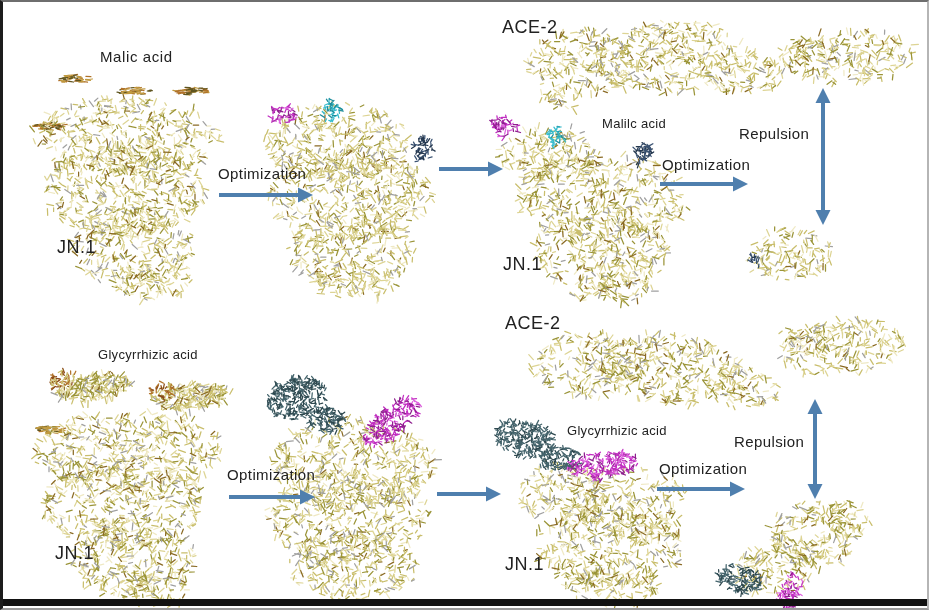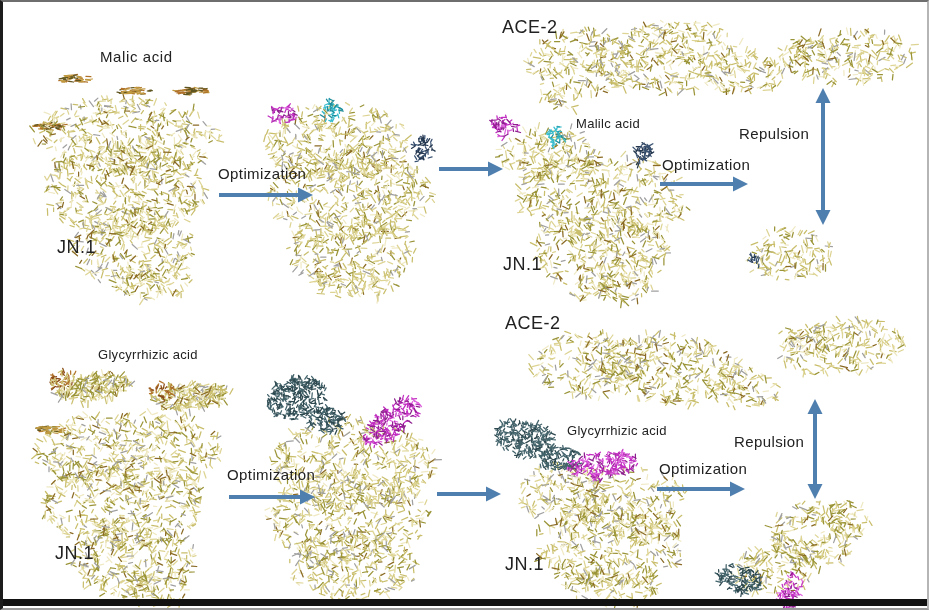--- a/index.html
+++ b/index.html
@@ -275,21 +275,21 @@
         <line x1="812" y1="412" x2="812" y2="482" stroke="#4f7fae" stroke-width="4"></line>
         <polygon points="812,497 804.5,482 819.5,482" fill="#4f7fae"></polygon>
         <polygon points="812,397 804.5,412 819.5,412" fill="#4f7fae"></polygon>
       </g>
     </svg>
 
   <div class="lbl lbl-sm2" style="left:97px;top:47px;">Malic acid</div>
   <div class="lbl lbl-lg" style="left:54px;top:236px;">JN.1</div>
   <div class="lbl lbl-md" style="left:215px;top:164px;">Optimization</div>
   <div class="lbl lbl-lg" style="left:499px;top:16px;">ACE-2</div>
-  <div class="lbl lbl-sm" style="left:573px;top:115px;text-align:center;">Malilc acid</div>
+  <div class="lbl lbl-sm" style="left:599px;top:115px;text-align:center;">Malilc acid</div>
   <div class="lbl lbl-lg" style="left:500px;top:253px;">JN.1</div>
   <div class="lbl lbl-md" style="left:659px;top:155px;">Optimization</div>
   <div class="lbl lbl-md" style="left:736px;top:124px;">Repulsion</div>
 
   <div class="lbl lbl-sm" style="left:95px;top:346px;">Glycyrrhizic acid</div>
   <div class="lbl lbl-lg" style="left:52px;top:542px;">JN.1</div>
   <div class="lbl lbl-md" style="left:224px;top:465px;">Optimization</div>
   <div class="lbl lbl-lg" style="left:502px;top:312px;">ACE-2</div>
   <div class="lbl lbl-sm" style="left:564px;top:422px;">Glycyrrhizic acid</div>
   <div class="lbl lbl-lg" style="left:502px;top:553px;">JN.1</div>

